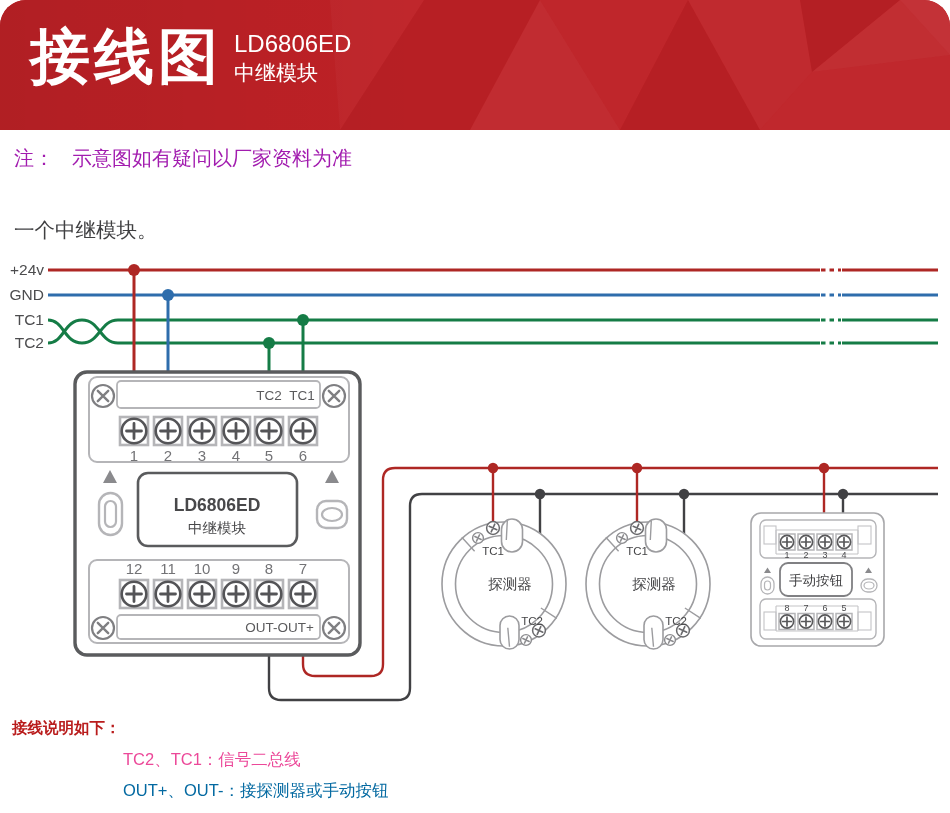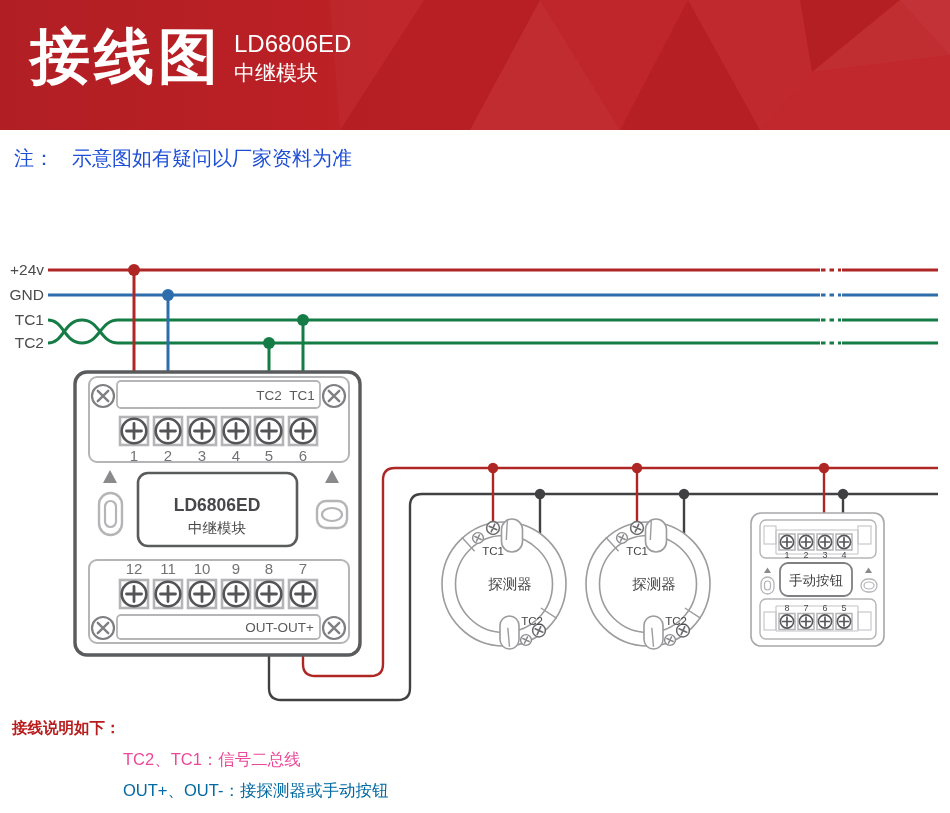--- a/index.html
+++ b/index.html
@@ -1,27 +1,27 @@
 <!DOCTYPE html>
 <html><head>
 <meta charset="utf-8">
 <style>
   * { margin:0; padding:0; box-sizing:border-box; }
   body { background:#ffffff; font-family:"Liberation Sans","DejaVu Sans",sans-serif; }
-  #page { position:relative; width:950px; height:813px; background:#fff; overflow:hidden; }
+  #page { position:relative; width:950px; height:813px; background:#fff; overflow:hidden;border-radius:26px; }
 
   
   .banner { position:absolute; left:0; top:0; width:950px; height:130px; background:#be2126; overflow:hidden; }
   .banner svg { position:absolute; left:0; top:0; }
   .banner-title { position:absolute; left:30px; top:18px; color:#ffffff; font-size:60px; font-weight:bold; letter-spacing:4px; line-height:1.3; }
   .banner-model { position:absolute; left:234px; top:30px; color:#ffffff; font-size:24px; line-height:1.2; }
   .banner-sub   { position:absolute; left:234px; top:60px; color:#ffffff; font-size:21px; line-height:1.2; }
 
   
-  .note { position:absolute; left:14px; top:145px; font-size:20px; color:#1d4ed8; }
+  .note { position:absolute; left:14px; top:145px; font-size:20px; color:#a21caf; }
   .note .gap { display:inline-block; width:18px; }
   .desc1 { position:absolute; left:14px; top:180px; font-size:20.5px; color:#3f3f41; }
   .desc2 { position:absolute; left:14px; top:216px; font-size:20.5px; color:#3f3f41; }
 
   
   #diagram { position:absolute; left:0; top:0; }
   #diagram text { font-family:"Liberation Sans","DejaVu Sans",sans-serif; }
   .t-bus   { fill:#4c4c4e; font-size:15.5px; }
   .t-num   { fill:#737376; font-size:15px; }
   .t-strip { fill:#5a5a5c; font-size:13.5px; }
@@ -64,20 +64,21 @@
           <stop offset="1" stop-color="#000000" stop-opacity="0"></stop>
         </linearGradient>
       </defs>
     </svg>
     <div class="banner-title">接线图</div>
     <div class="banner-model">LD6806ED</div>
     <div class="banner-sub">中继模块</div>
   </div>
 
   <div class="note"><span>注：</span><span class="gap"></span><span>示意图如有疑问以厂家资料为准</span></div>
+  <div class="desc2">一个中继模块。</div>
 
   <svg id="diagram" width="950" height="813">
     <defs>
       <g id="term-screw">
         <rect x="-14" y="-14" width="28" height="28" fill="#ffffff" stroke="#b5b5b8" stroke-width="2.6"></rect>
         <circle cx="0" cy="0" r="12.3" fill="#ffffff" stroke="#545457" stroke-width="2.6"></circle>
         <path d="M0,-7.5 V7.5 M-7.5,0 H7.5" stroke="#545457" stroke-width="2.8" stroke-linecap="round" fill="none"></path>
       </g>
       <g id="x-screw">
         <circle cx="0" cy="0" r="11" fill="#ffffff" stroke="#7f7f82" stroke-width="2.2"></circle>

